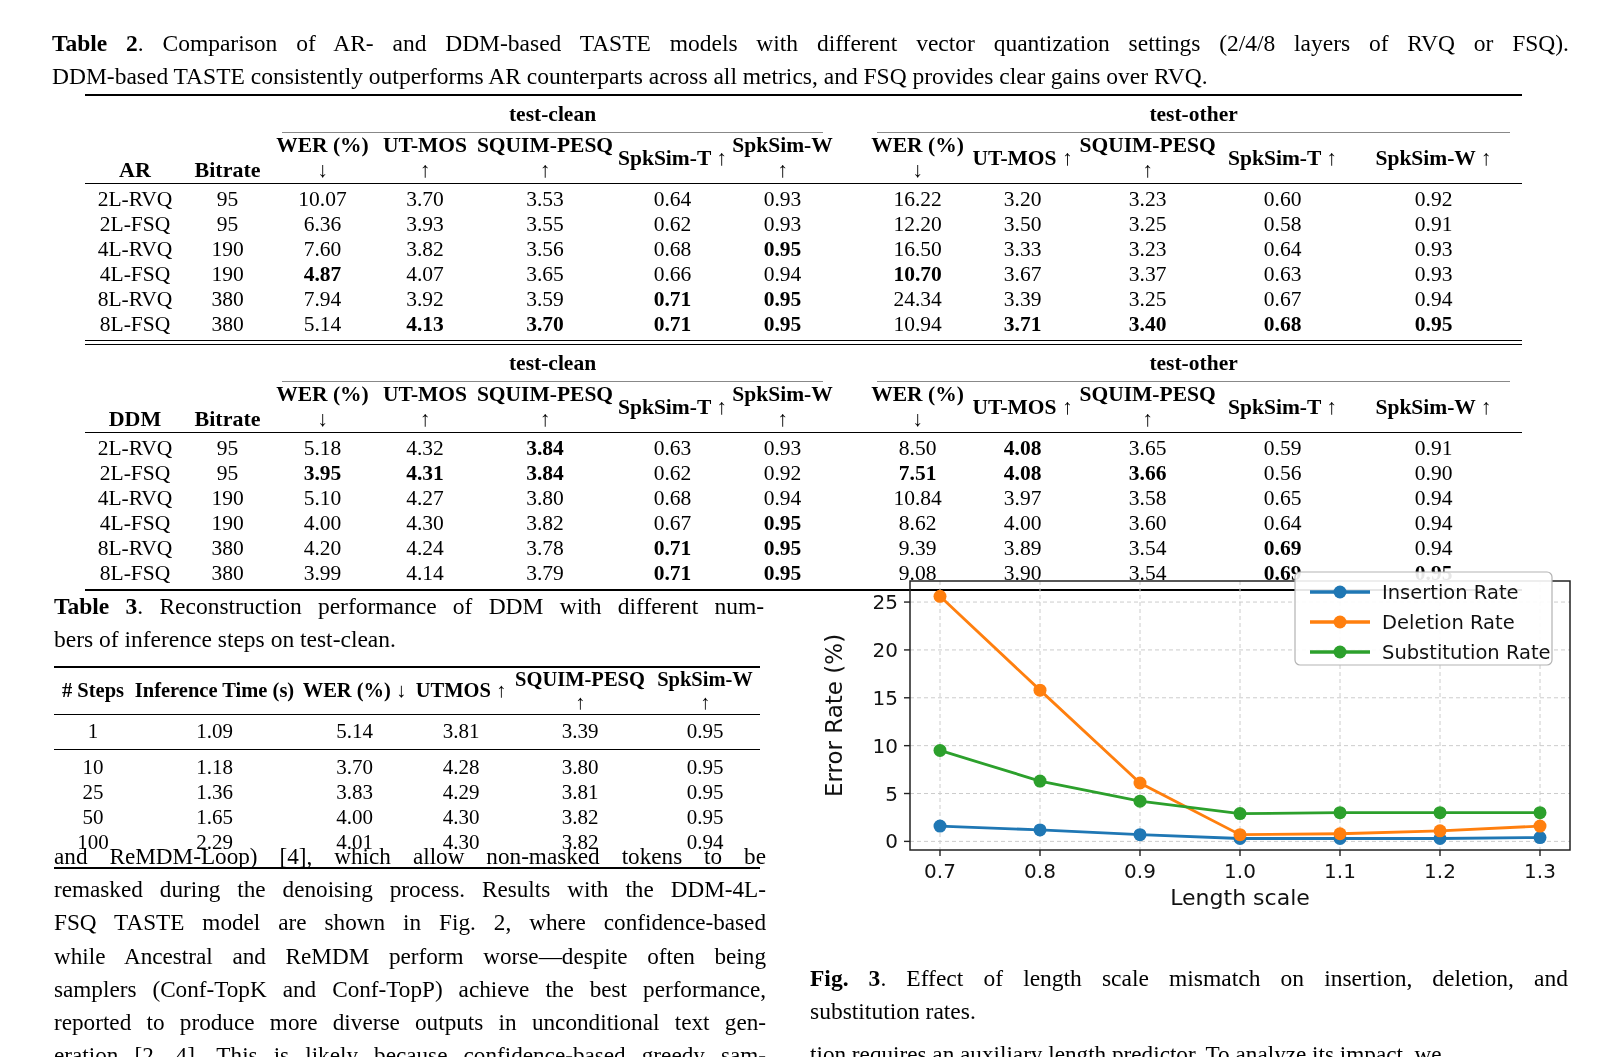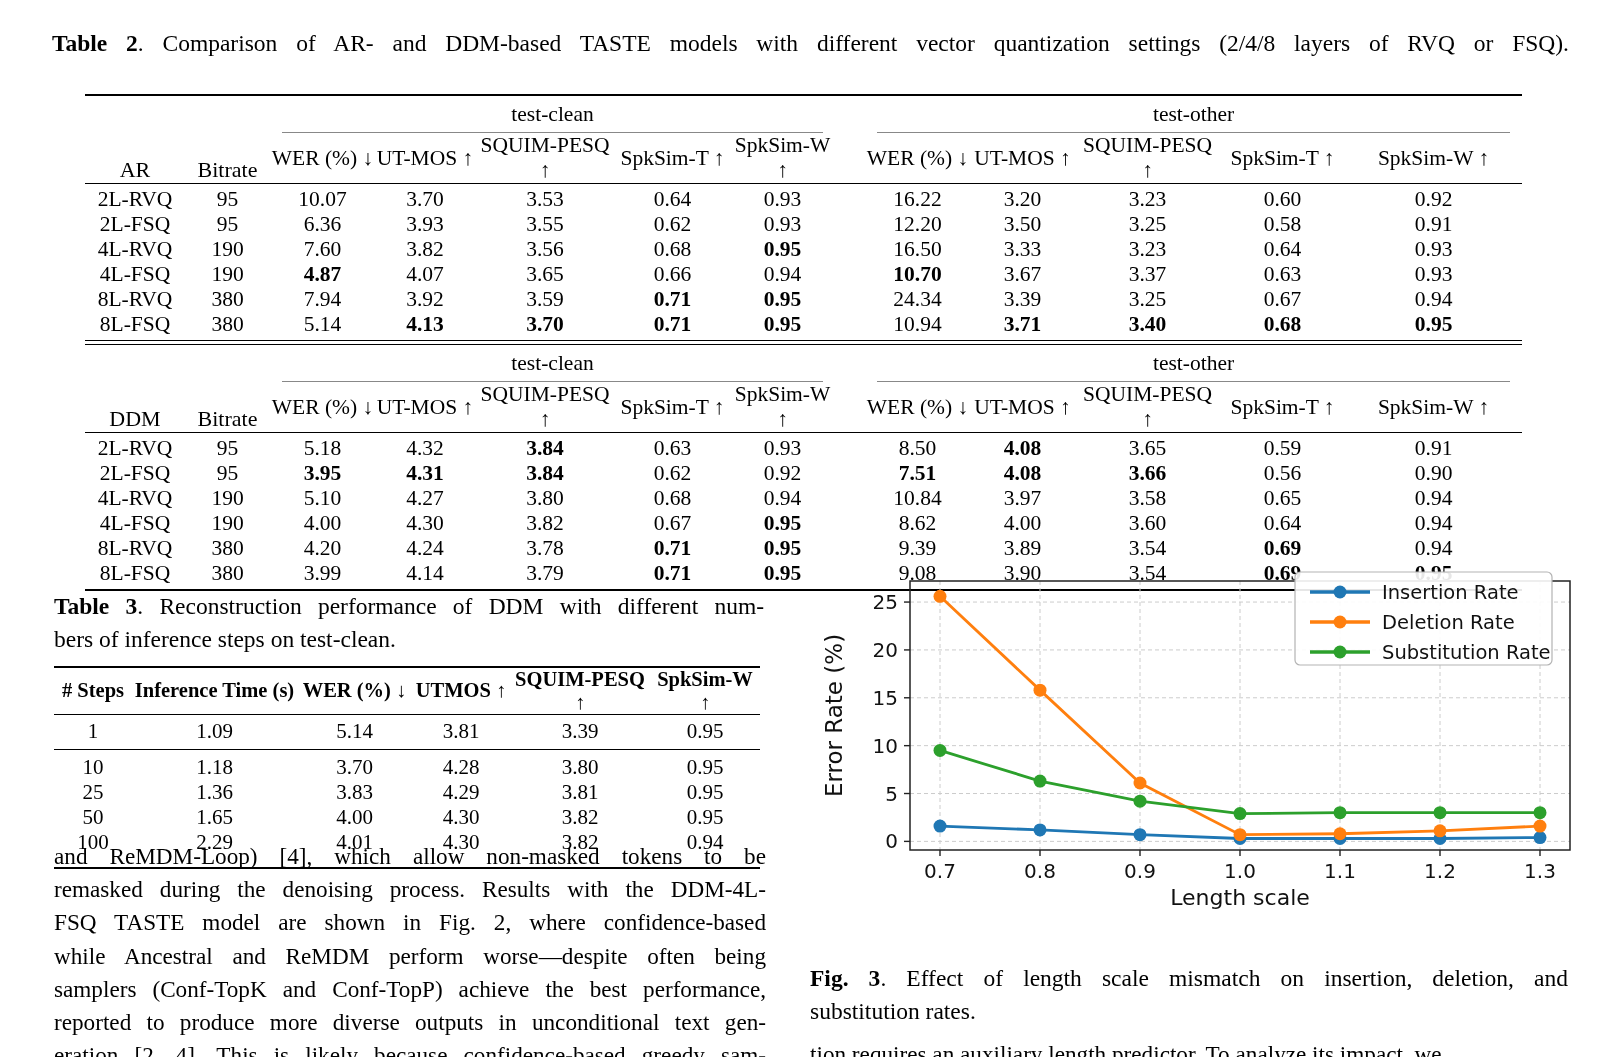--- a/index.html
+++ b/index.html
@@ -17,21 +17,21 @@
   #bodytext .body-line { line-height:33.2px; white-space:normal; }
   #fig3caption { position:absolute; left:810px; top:962px; width:758px; }
   #partialline { position:absolute; left:810px; top:1041px; width:790px; font-size:23.2px; }
 
   
   #table2wrap { position:absolute; left:85px; top:94px; width:1437px; }
   table.bigtable { border-collapse:collapse; table-layout:fixed; width:1437px;
                    font-size:21.5px; border-top:2.2px solid #000; border-bottom:1.7px solid #000; }
   table.bigtable.second { margin-top:3px; border-top:1.7px solid #000; border-bottom:2.2px solid #000; }
   table.bigtable thead { border-bottom:1.7px solid #000; }
-  table.bigtable th { font-weight:normal; padding:0; text-align:center; vertical-align:middle; }
+  table.bigtable th { font-weight:bold; padding:0; text-align:center; vertical-align:middle; }
   table.bigtable th.stub { font-size:22px; }
   table.bigtable .grouprow th { height:37px; vertical-align:bottom; }
   table.bigtable .cmid { border-bottom:1.4px solid #888; margin:0 12px; padding:2px 0 5px 0; }
   table.bigtable .metricrow th { height:33px; }
   table.bigtable tbody td { text-align:center; height:23.4px; padding:0; }
   table.bigtable tbody tr:first-child td { padding-top:3px; }
   table.bigtable tbody tr:last-child td { padding-bottom:3px; }
 
   
   table.smalltable { border-collapse:collapse; table-layout:fixed; width:706px; margin-top:9px;
@@ -49,20 +49,21 @@
   #chartbox svg { display:block; }
   .mpl-text { font-family:"DejaVu Sans","Liberation Sans",sans-serif; fill:#111; }
 </style>
 </head>
 <body>
 
 <div class="page">
 
   <div id="t2caption" class="cap">
     <div class="jl"><span class="b">Table 2</span><span>.  Comparison of AR- and DDM-based TASTE models with different vector quantization settings (2/4/8 layers of RVQ or FSQ).</span></div>
+    <div>DDM-based TASTE consistently outperforms AR counterparts across all metrics, and FSQ provides clear gains over RVQ.</div>
   </div>
 
   <div id="table2wrap">
       <table class="bigtable">
         <colgroup>
           <col style="width: 100px;">
           <col style="width: 85px;">
           <col style="width: 105px;">
           <col style="width: 100px;">
           <col style="width: 140px;">

